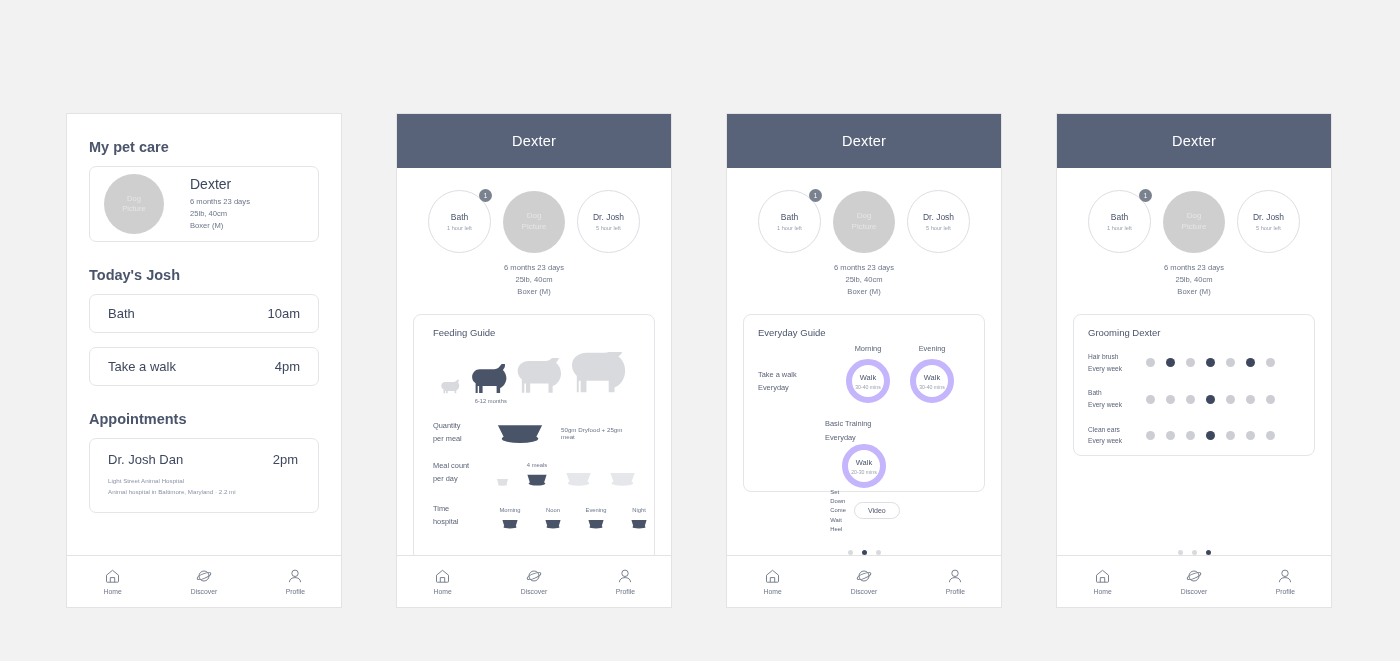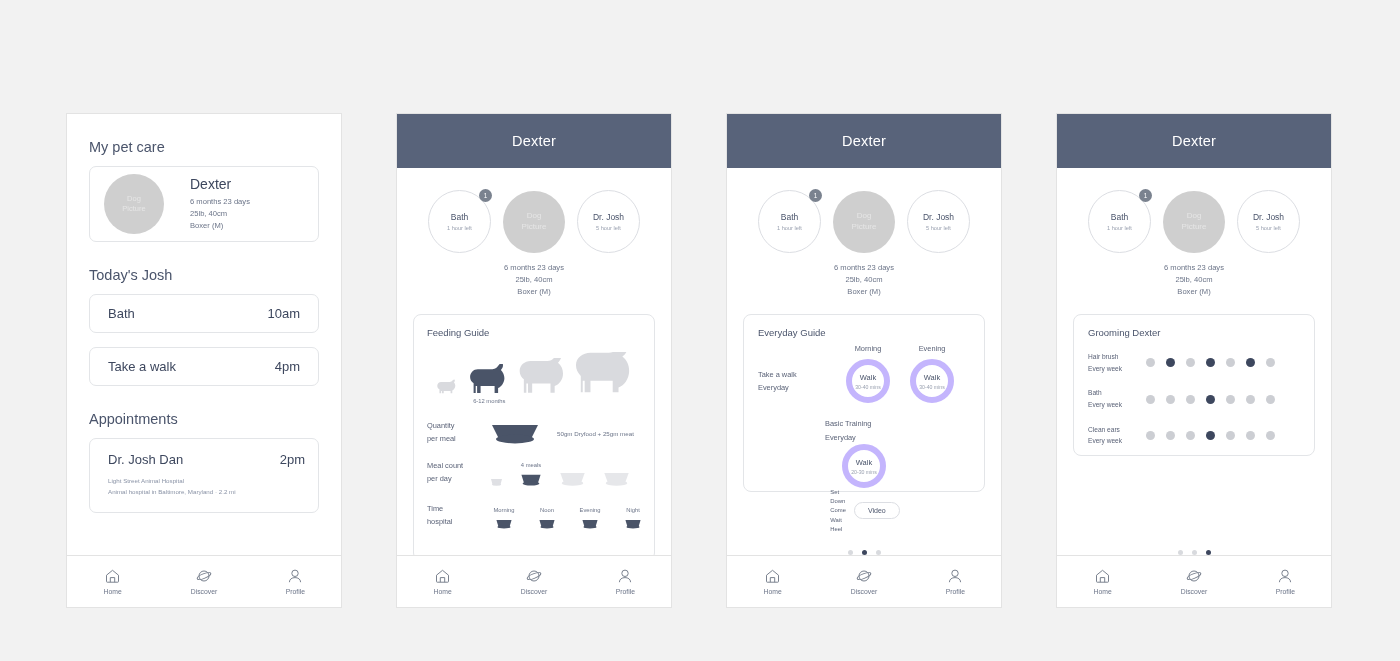--- a/index.html
+++ b/index.html
@@ -30,42 +30,42 @@
     display: flex; align-items: center; justify-content: center;
     flex: 0 0 auto;
   }
   .app-header .title { color: #ffffff; font-size: 14.5px; letter-spacing: .2px; }
 
   
   .screen-body { flex: 1 1 auto; padding: 0 22px; position: relative; overflow: hidden; }
   .screen-body.p2 { padding: 0 16px; }
 
   
-  .section-title { color: #4a546b; font-size: 14.5px; margin: 25px 0 11px 0; }
+  .section-title { color: #4a546b; font-size: 14.5px; margin: 25px 0 11px 0; font-weight: bold; }
   .card {
     border: 1px solid #e3e5e8; border-radius: 7px; background: #fff;
   }
   .pet-card { display: flex; align-items: center; padding: 13px 14px; height: 76px; }
   .pet-avatar {
     width: 60px; height: 60px; border-radius: 50%; background: #cfcfcf;
     display: flex; flex-direction: column; align-items: center; justify-content: center;
     color: #e6e6e6; font-size: 7.5px; line-height: 1.35; flex: 0 0 auto;
   }
   .pet-info { margin-left: 26px; }
   .pet-name { color: #3d475e; font-size: 14px; margin-bottom: 4px; }
   .pet-meta { color: #6b7488; font-size: 7.6px; line-height: 1.55; }
 
   .task-card {
     display: flex; align-items: center; justify-content: space-between;
     padding: 0 18px; height: 39px; margin-bottom: 14px;
   }
   .task-name { color: #3d475e; font-size: 13px; }
   .task-time { color: #3d475e; font-size: 13px; }
 
-  .appt-card { padding: 13px 13px 14px 18px; }
+  .appt-card { padding: 13px 20px 14px 18px; }
   .appt-top { display: flex; align-items: baseline; justify-content: space-between; }
   .appt-name { color: #3d475e; font-size: 13px; }
   .appt-time { color: #3d475e; font-size: 13px; }
   .appt-sub { color: #8a93a6; font-size: 6.2px; line-height: 1.75; margin-top: 9px; }
 
   
   .circle-row {
     display: flex; align-items: center; justify-content: center;
     gap: 12px; margin-top: 22px;
   }
@@ -86,21 +86,21 @@
     display: flex; align-items: center; justify-content: center;
   }
   .pet-meta-center {
     text-align: center; color: #6b7488; font-size: 7.6px;
     line-height: 1.6; margin-top: 9px;
   }
 
   
   .guide {
     border: 1px solid #e3e5e8; border-radius: 8px; background: #fff;
-    margin-top: 16px; padding: 12px 13px;
+    margin-top: 16px; padding: 12px 19px;
   }
   .guide-title { color: #4a546b; font-size: 9.5px; margin-bottom: 4px; }
   #feeding-guide { height: 247px; }
   #exercise-guide { height: 178px; padding: 12px 14px; }
   #grooming-guide { height: 142px; padding: 12px 14px; }
 
   
   .dog-row { display: flex; align-items: flex-end; justify-content: space-around; height: 62px; padding: 0 4px; margin-top: 6px; }
   .dog-wrap { display: flex; flex-direction: column; align-items: center; }
   .dog-cap { color: #6b7488; font-size: 5.8px; margin-top: 4px; height: 8px; }

